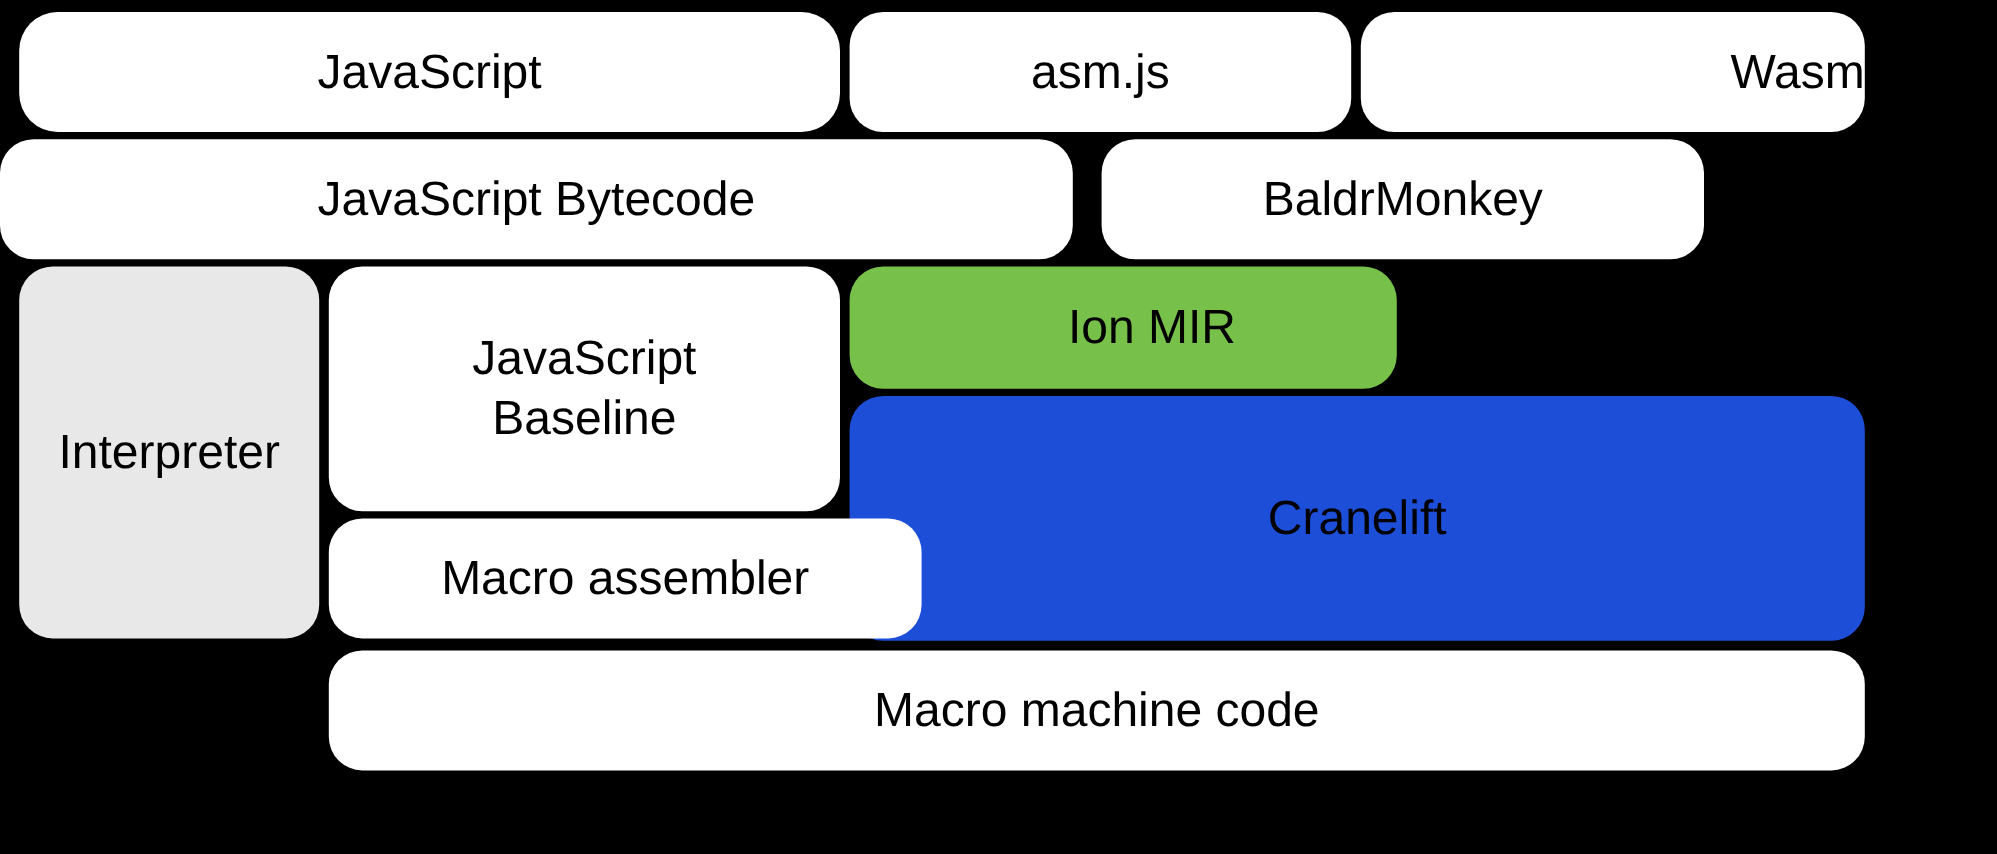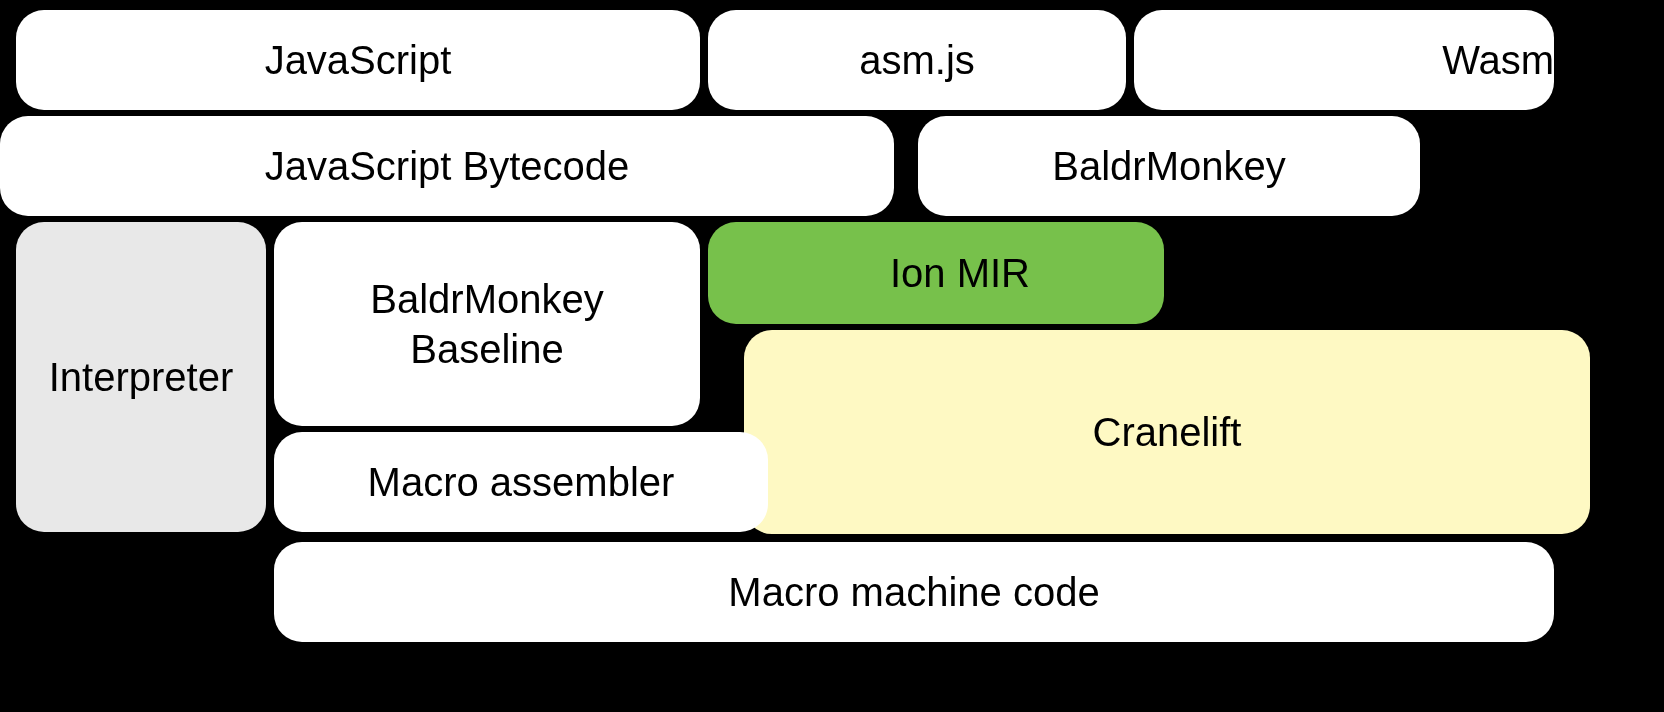--- a/index.html
+++ b/index.html
@@ -43,21 +43,21 @@
   #b-cranelift    { left: 708px;  top: 330px; width: 846px;  height: 204px; }
   #b-macroasm     { left: 274px;  top: 432px; width: 494px;  height: 100px; }
   
   #b-native       { left: 274px;  top: 542px; width: 1280px; height: 100px; }
 </style>
 </head>
 <body>
 
 <div id="canvas">
 
-  <div class="box" id="b-javascript" style="background-color: rgb(255, 255, 255);">
+  <div class="box" id="b-javascript" style="background-color: rgb(255, 255, 255); border-radius: 32px;">
     <span class="label">JavaScript</span>
   </div>
 
   <div class="box" id="b-asmjs" style="background-color: rgb(255, 255, 255);">
     <span class="label">asm.js</span>
   </div>
 
   <div class="box" id="b-wasm" style="background-color: rgb(255, 255, 255);">
     <span class="label">Wasm</span>
   </div>
@@ -68,28 +68,28 @@
 
   <div class="box" id="b-baldrmonkey" style="background-color: rgb(255, 255, 255);">
     <span class="label">BaldrMonkey</span>
   </div>
 
   <div class="box" id="b-interpreter" style="background-color: rgb(232, 232, 232);">
     <span class="label">Interpreter</span>
   </div>
 
   <div class="box" id="b-baseline" style="background-color: rgb(255, 255, 255);">
-    <span class="label narrow">BaldrMonkey Baseline</span>
+    <span class="label narrow">JavaScript Baseline</span>
   </div>
 
   <div class="box" id="b-ionmir" style="background-color: rgb(119, 193, 75);">
     <span class="label">Ion MIR</span>
   </div>
 
-  <div class="box" id="b-cranelift" style="background-color: #fef9c3; margin-left: 36px;">
+  <div class="box" id="b-cranelift" style="background-color: #1d4ed8;">
     <span class="label">Cranelift</span>
   </div>
 
   <div class="box" id="b-macroasm" style="background-color: rgb(255, 255, 255);">
     <span class="label">Macro assembler</span>
   </div>
 
   <div class="box" id="b-native" style="background-color: rgb(255, 255, 255);">
     <span class="label">Macro machine code</span>
   </div>

